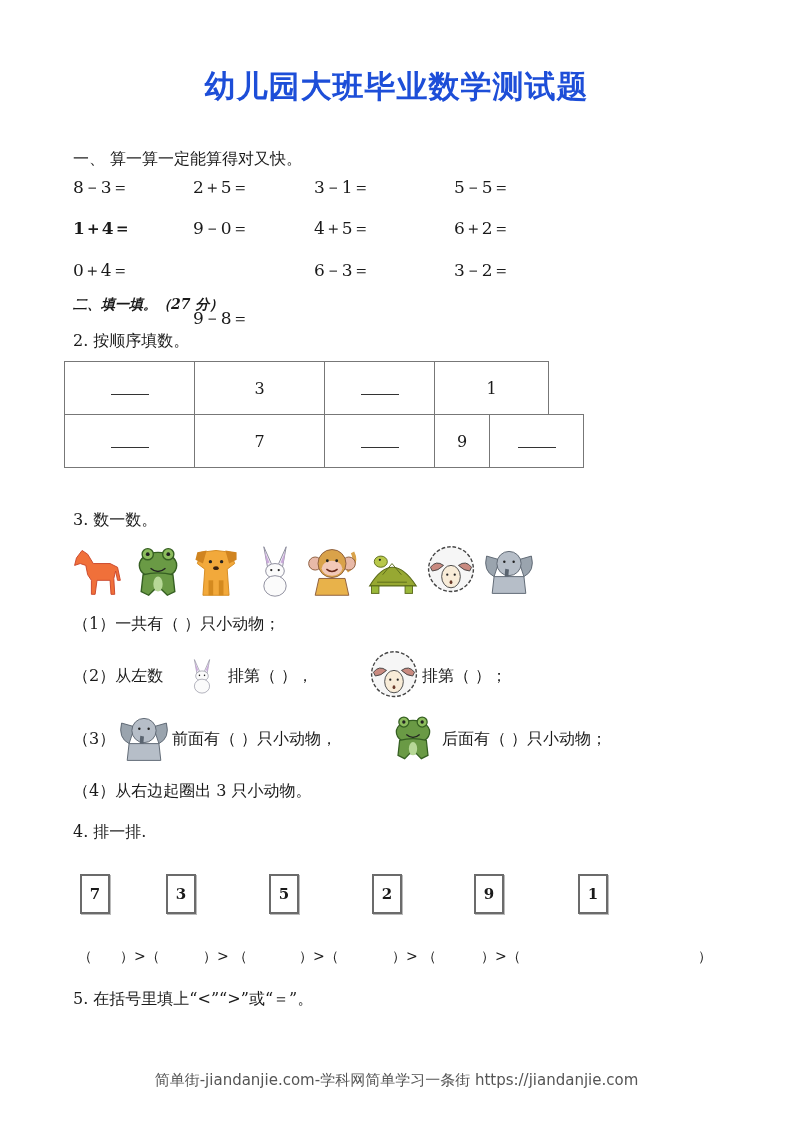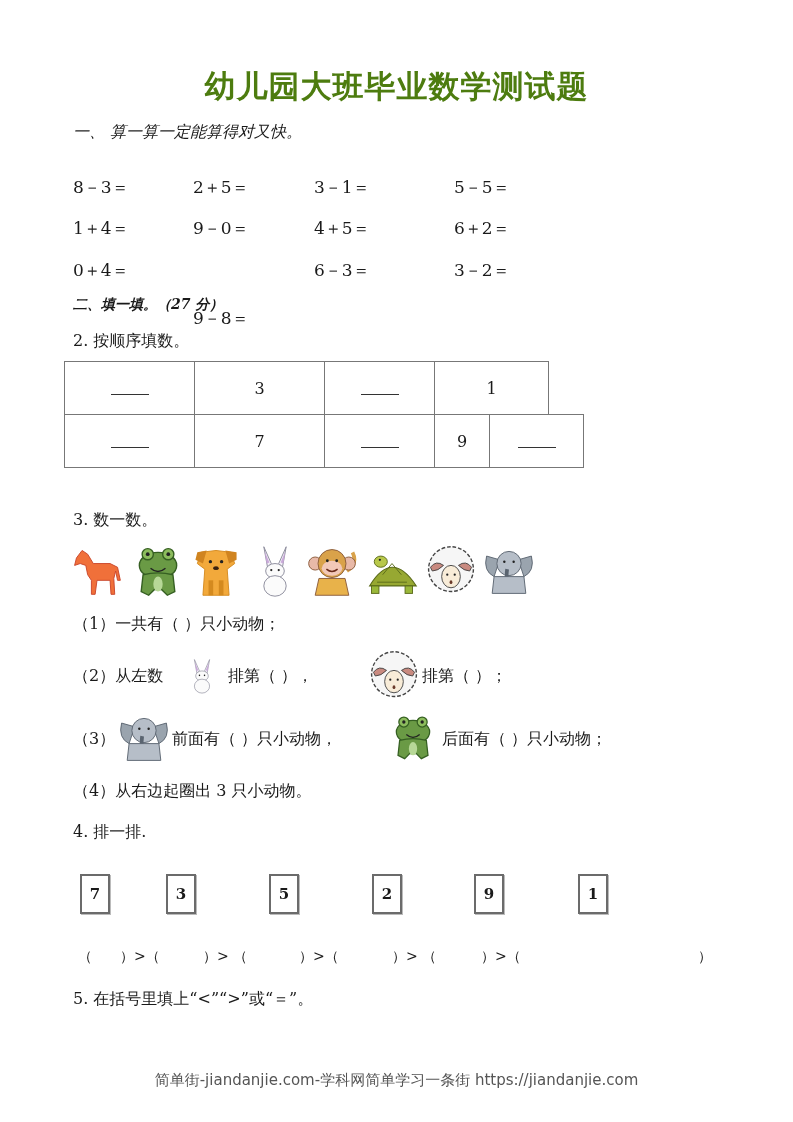--- a/index.html
+++ b/index.html
@@ -1,48 +1,48 @@
 <!DOCTYPE html>
 <html><head>
 <meta charset="utf-8">
 <style>
   html, body { margin: 0; padding: 0; background: #ffffff; }
   body { width: 793px; height: 1122px; position: relative; overflow: hidden;
          font-family: "DejaVu Serif", "Liberation Serif", serif; color: #1a1a1a; }
   .abs { position: absolute; }
   .title { left: 0; width: 793px; top: 66px; text-align: center; font-size: 31px; font-weight: bold;
-           letter-spacing: 1px; color: #4d7c0f; }
+           letter-spacing: 1px; color: #1d4ed8; }
   .txt { font-size: 16px; white-space: nowrap; }
   .sec2 { font-size: 14px; font-weight: bold; }
   .eq { font-size: 17px; white-space: nowrap; }
   .seq-box { border: 1px solid #777; box-sizing: border-box; display: flex; align-items: center;
              justify-content: center; font-size: 16px; }
   .blank { display: inline-block; width: 38px; border-bottom: 1px solid #333; height: 1px; margin-top: 12px; }
   .animal { width: 56px; height: 56px; }
   .card { width: 30px; height: 40px; border: 2px solid #6b6b6b; box-sizing: border-box; background: #fff;
           display: flex; align-items: center; justify-content: center; font-weight: bold; font-size: 15px;
           box-shadow: 1px 1px 0 #bbb; }
   .order-row { font-size: 14px; white-space: nowrap; }
   .footer { left: 0; width: 793px; top: 1071px; text-align: center; font-size: 15px; color: #555;
             font-family: "DejaVu Sans", "Liberation Sans", sans-serif; }
 </style>
 </head>
 <body>
 
 <div class="abs title">幼儿园大班毕业数学测试题</div>
 
-<div class="abs txt" style="left:73px; top:122px;font-style:italic;">一、  算一算一定能算得对又快。</div>
+<div class="abs txt" style="left:73px; top:149px;">一、  算一算一定能算得对又快。</div>
 
 <div>
   <div class="abs eq" style="left:73px; top:176px;">8－3＝</div>
   <div class="abs eq" style="left:193px; top:176px;">2＋5＝</div>
   <div class="abs eq" style="left:314px; top:176px;">3－1＝</div>
   <div class="abs eq" style="left:454px; top:176px;">5－5＝</div>
 
-  <div class="abs eq" style="left:73px; top:217px;">1＋4＝</div>
+  <div class="abs eq" style="left:73px; top:217px;font-weight:bold;">1＋4＝</div>
   <div class="abs eq" style="left:193px; top:217px;">9－0＝</div>
   <div class="abs eq" style="left:314px; top:217px;">4＋5＝</div>
   <div class="abs eq" style="left:454px; top:217px;">6＋2＝</div>
 
   <div class="abs eq" style="left:73px; top:259px;">0＋4＝</div>
   <div class="abs eq" style="left:193px; top:259px;margin-top:48px;">9－8＝</div>
   <div class="abs eq" style="left:314px; top:259px;">6－3＝</div>
   <div class="abs eq" style="left:454px; top:259px;">3－2＝</div>
 </div>
 

